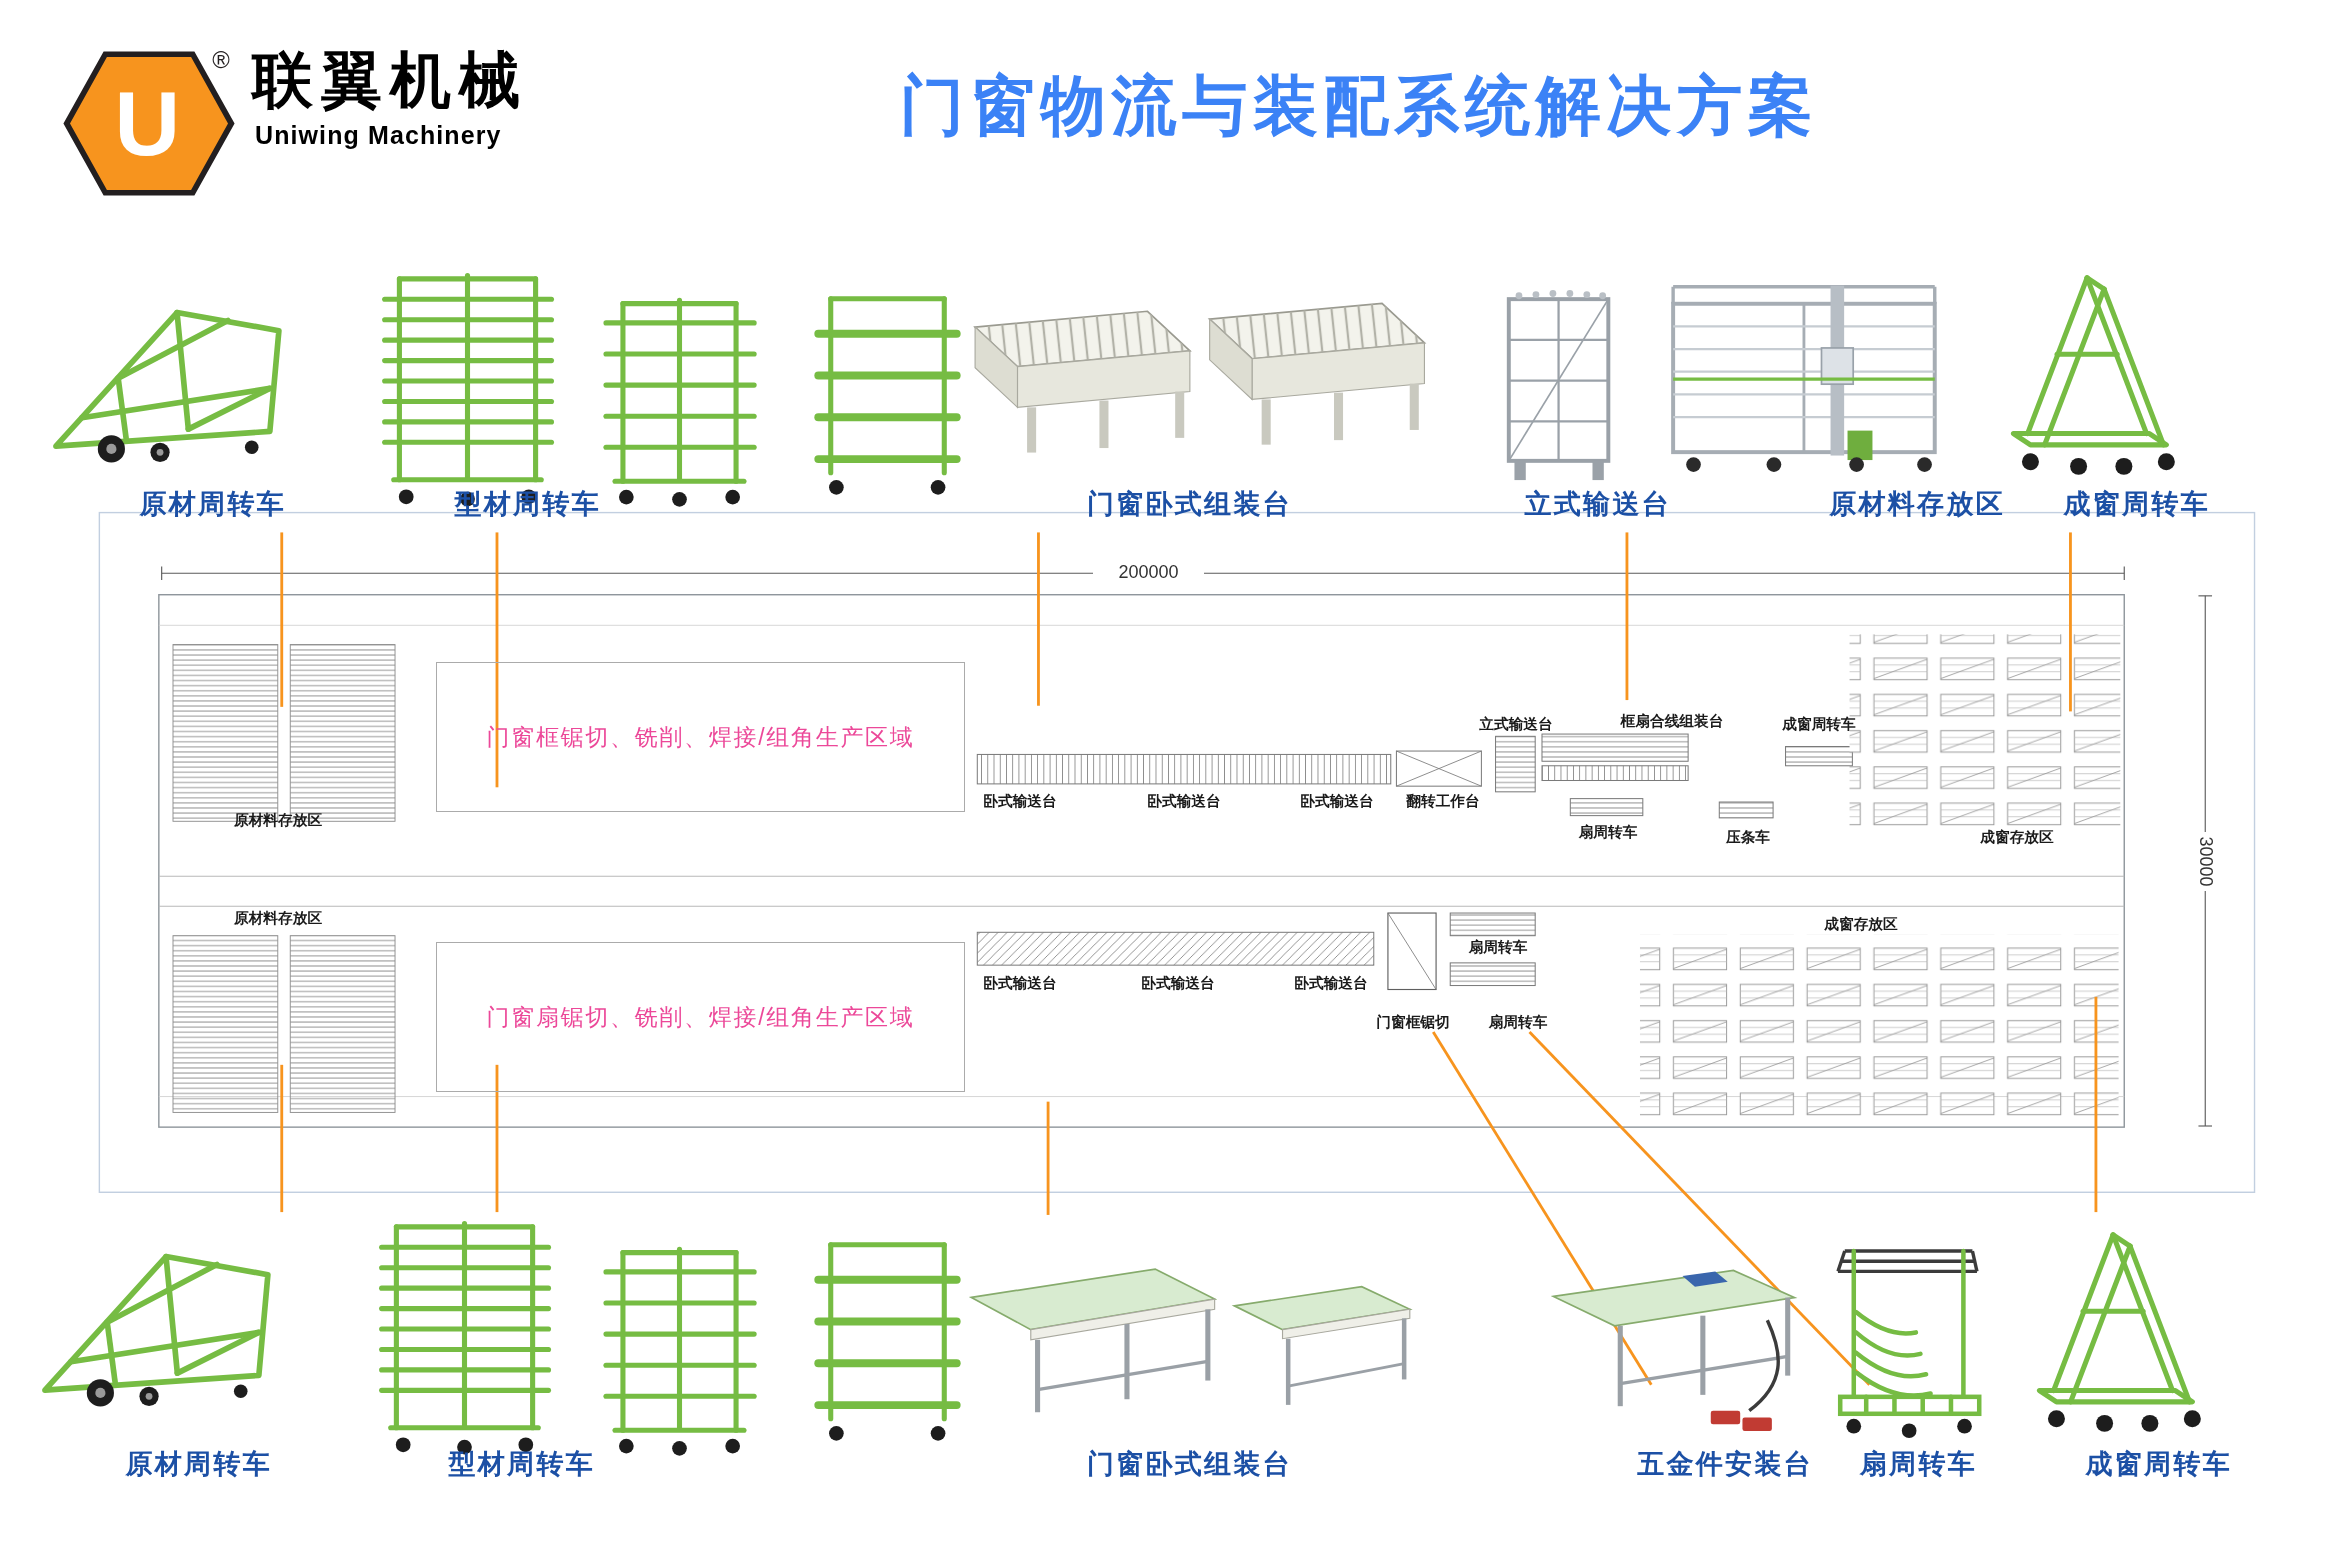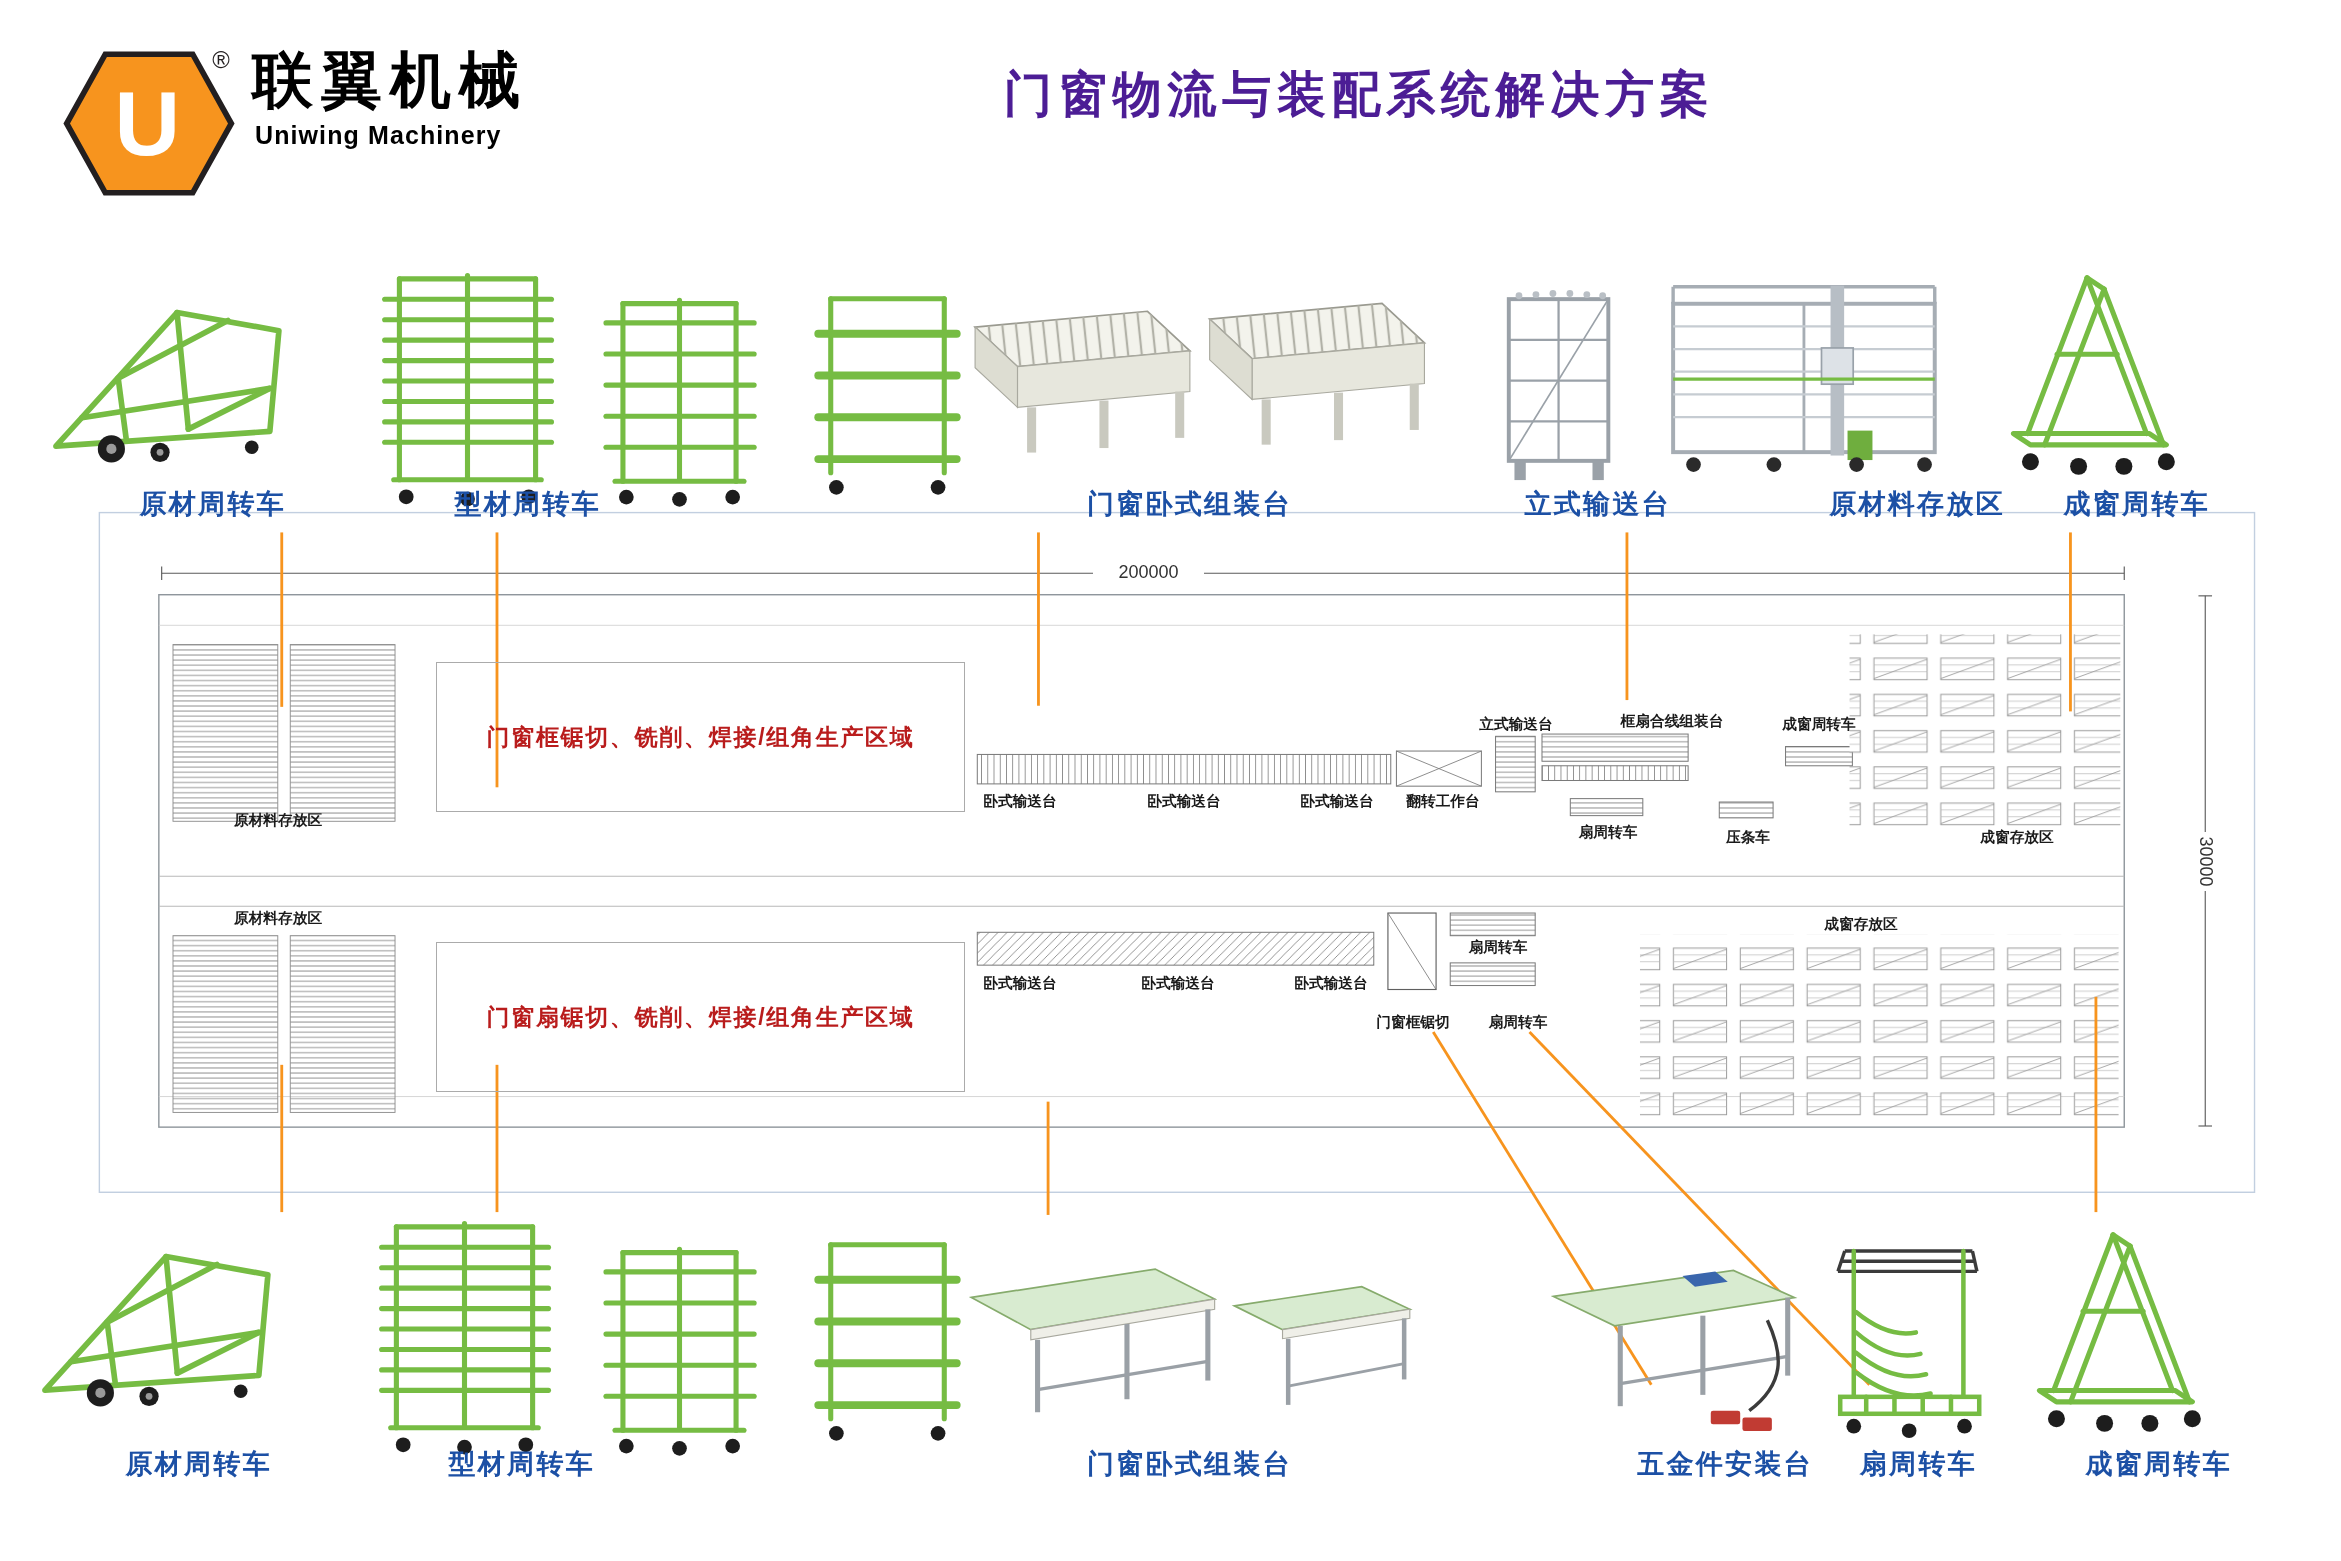--- a/index.html
+++ b/index.html
@@ -6,29 +6,29 @@
   body{width:2342px;height:1561px;position:relative;overflow:hidden;
        font-family:"Liberation Sans","DejaVu Sans",sans-serif;}
   .abs{position:absolute;}
   .equip{z-index:2;}
   .equip svg{width:100%;height:100%;display:block;}
   .cap{position:absolute;z-index:3;font-size:27px;font-weight:bold;color:#1C50A5;
        text-align:right;letter-spacing:2.3px;white-space:nowrap;}
   .plan-label{position:absolute;z-index:3;transform:translateX(-50%);font-size:14.7px;
        font-weight:700;color:#1a1a1a;white-space:nowrap;}
   .prod-box{position:absolute;z-index:2;border:1.1px solid #ababab;display:flex;
-       align-items:center;justify-content:center;font-size:23px;font-weight:bold;
-       color:#b91c1c;letter-spacing:1.7px;}
+       align-items:center;justify-content:center;font-size:23px;font-weight:normal;
+       color:#ec4899;letter-spacing:1.7px;}
   .dim{position:absolute;z-index:3;font-size:18px;color:#333;background:#fff;
        text-align:center;padding:0 4.5px;white-space:nowrap;}
   .brand-cn{position:absolute;z-index:3;font-size:61px;font-weight:bold;color:#000;
        letter-spacing:8px;white-space:nowrap;}
   .brand-en{position:absolute;z-index:3;font-size:25px;font-weight:bold;color:#000;
        letter-spacing:1.1px;white-space:nowrap;}
-  .page-title{position:absolute;z-index:3;font-size:49px;font-weight:bold;color:#4c1d95;
+  .page-title{position:absolute;z-index:3;font-size:65px;font-weight:bold;color:#3b82f6;
        letter-spacing:5.7px;text-align:center;white-space:nowrap;}
 </style>
 </head>
 <body>
 
 <svg class="abs" style="left:0;top:0;width:2342px;height:1561px;z-index:1" viewBox="0 0 4134 2756">
   <defs>
     <pattern id="hstripe" width="18" height="9" patternUnits="userSpaceOnUse">
       <line x1="0" y1="4.5" x2="18" y2="4.5" stroke="#8a8a8a" stroke-width="1.6"></line>
     </pattern>

